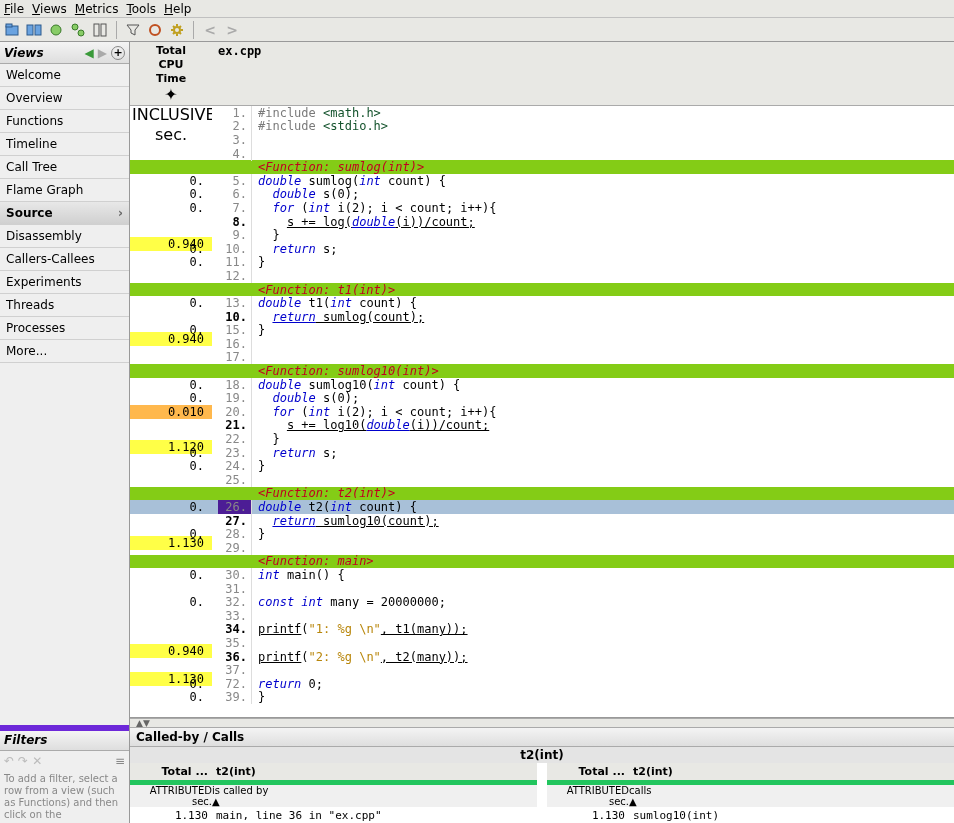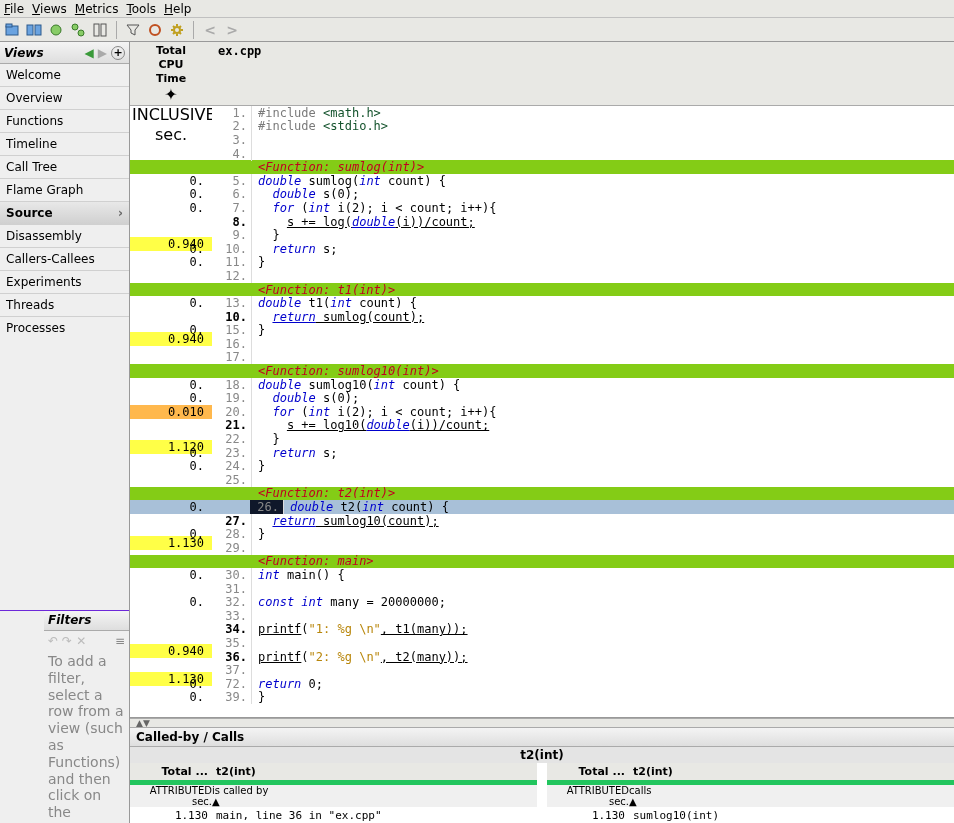--- a/index.html
+++ b/index.html
@@ -12,44 +12,44 @@
 .toolbar .sep { width: 1px; height: 18px; background: #aaa; margin: 0 2px; }
 .toolbar .ico { width: 16px; height: 16px; display:inline-flex; align-items:center; justify-content:center; cursor: pointer; }
 .main { display: flex; flex: 1; min-height: 0; }
 .sidebar { width: 130px; background: #efefef; border-right: 1px solid #999; display: flex; flex-direction: column; }
 .views-hdr { display: flex; align-items: center; justify-content: space-between; background: linear-gradient(#f4f4f4,#dedede); border-bottom: 1px solid #aaa; padding: 2px 4px; font-weight: bold; font-style: italic; height: 22px; }
 .views-hdr .icos { display: flex; gap: 4px; }
 .views-list { flex: 1; overflow: auto; }
 .views-list .item { padding: 4px 6px; border-bottom: 1px solid #d0d0d0; cursor: pointer; background: #efefef; }
 .views-list .item.sel { background: linear-gradient(#e8e8e8,#d0d0d0); font-weight: bold; position: relative; }
 .views-list .item.sel::after { content: "›"; position: absolute; right: 6px; color: #666; }
-.filters-panel { border-top: 1px solid #6d28d9; padding-left: 44px; }
+.filters-panel { border-top: 6px solid #6d28d9; }
 .filters-hdr { background: linear-gradient(#f4f4f4,#dedede); padding: 2px 4px; font-weight: bold; font-style: italic; border-bottom: 1px solid #aaa; height: 20px; }
 .filters-bar { display: flex; gap: 4px; padding: 3px 4px; align-items: center; justify-content: space-between; }
-.filters-hint { padding: 2px 4px; color: #888; font-size: 14px; line-height: 1.2; }
+.filters-hint { padding: 2px 4px; color: #888; font-size: 10px; line-height: 1.2; }
 .content { flex: 1; display: flex; flex-direction: column; min-width: 0; }
 .source-wrap { flex: 1; display: flex; overflow: hidden; border-bottom: 1px solid #999; }
 .metric-col { width: 82px; background: #fff; font-family: "DejaVu Sans Mono", monospace; font-size: 12px; text-align: right; }
 .metric-hdr { height: 64px; background: #e8e8e4; border-bottom: 1px solid #aaa; text-align: center; font-family: "DejaVu Sans", Arial; font-weight: bold; font-size: 11px; padding: 2px; line-height: 1.25; }
 .metric-hdr .sub { font-weight: normal; font-size: 16px; }
 .code-col { flex: 1; overflow: auto; background: #fff; position: relative; }
 .file-hdr { height: 64px; background: #e8e8e4; border-bottom: 1px solid #aaa; padding: 2px 6px; font-weight: bold; font-family: "DejaVu Sans Mono", monospace; }
 .rows { font-family: "DejaVu Sans Mono", monospace; font-size: 12px; }
 .row { display: flex; height: 13.6px; align-items: center; white-space: pre; }
 .mcell { width: 82px; text-align: right; padding-right: 8px; }
 .lnum { width: 34px; text-align: right; color: #888; padding-right: 4px; border-right: 1px solid #ddd; }
 .gut { width: 6px; background: #e4e4e4; }
 .code { flex: 1; padding-left: 6px; }
 .row.hl-y .mcell { background: #ffff47; margin-top: 44px; }
 .row.hl-o .mcell { background: #ffb84d; }
 .row.func-hdr { background: #84cc16; }
 .row.func-hdr .mcell { background: #d8e4f0; }
 .row.sel { background: #a8c0d8; }
 .row.sel .mcell { background: #a8c0d8; }
-.row.sel .lnum { background: #0f172a; margin-left: 32px; }
+.row.sel .lnum { background: #4c1d95; }
 .kw { color: #0000cc; font-style: italic; }
 .str { color: #b8860b; }
 .pre { color: #7a7a7a; }
 .inc { color: #14532d; }
 .fn-tag { color: #c00020; font-style: italic; }
 .und { text-decoration: underline; }
 .row.hot .lnum { font-weight: bold; color: #000; }
 .calls-wrap { height: 95px; display: flex; flex-direction: column; background: #efefef; }
 .calls-tabs { background: linear-gradient(#f4f4f4,#dedede); border-bottom: 1px solid #aaa; padding: 2px 6px; font-weight: bold; height: 36px; display: flex; align-items: center; }
 .calls-title { text-align: center; font-weight: bold; padding: 1px; background: #e4e4e4; }

